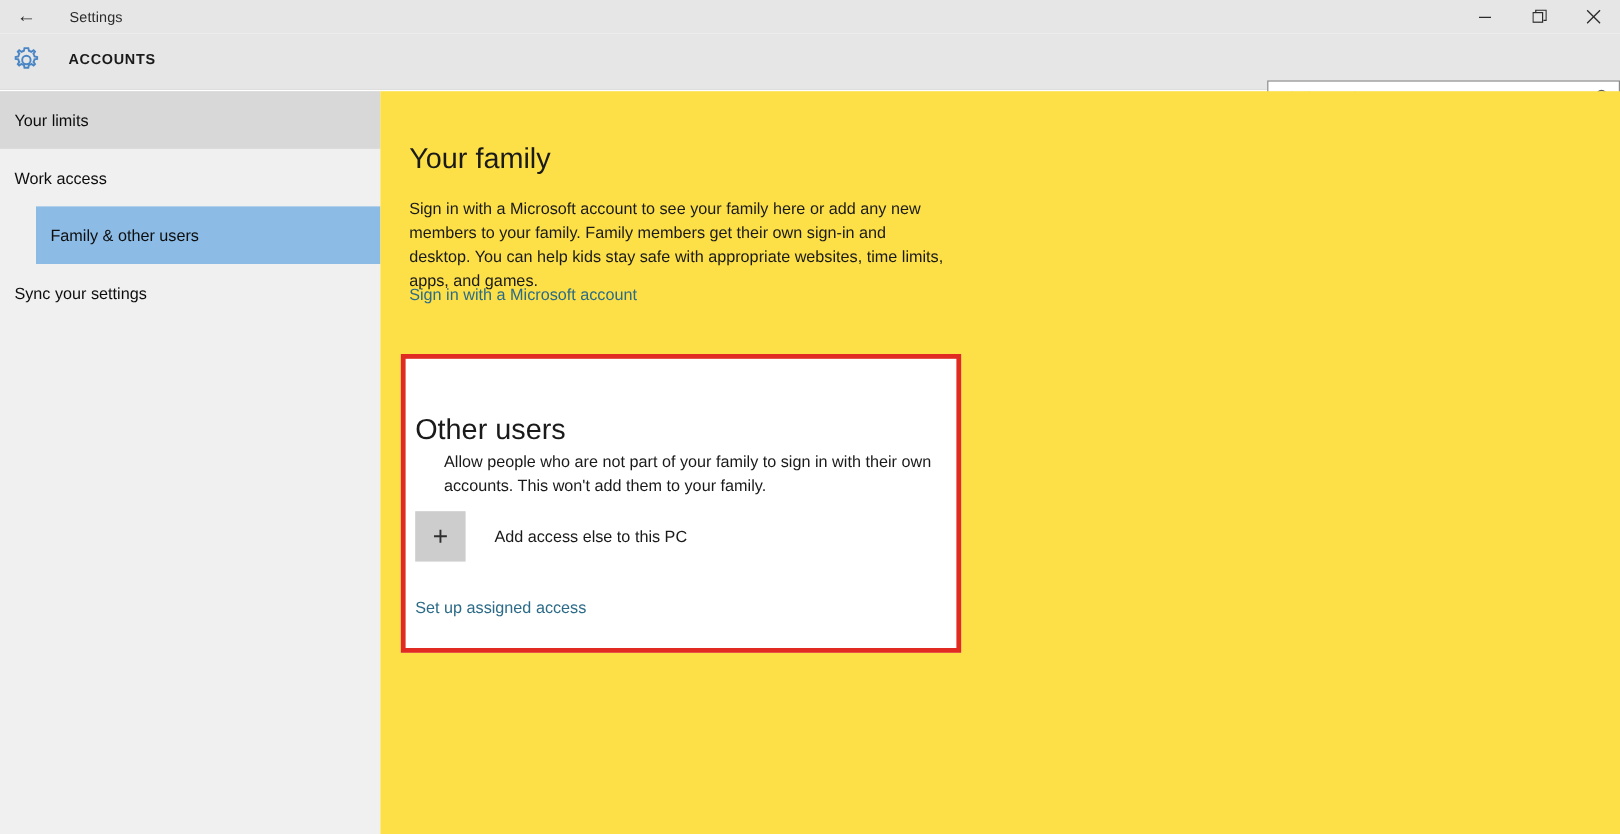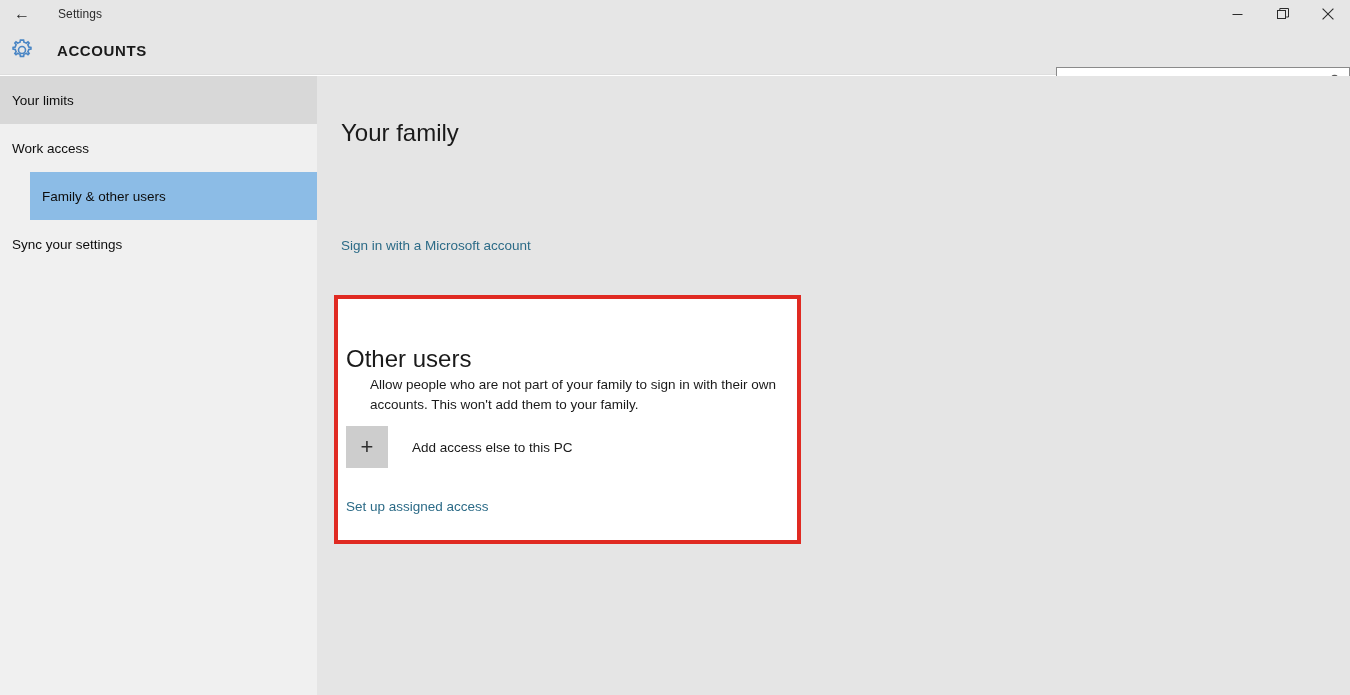--- a/index.html
+++ b/index.html
@@ -82,21 +82,21 @@
     box-sizing: border-box;
   }
   .gear-icon {
     position: absolute;
     left: 9px; top: 9px;
     width: 26px; height: 26px;
   }
   .category-title {
     position: absolute;
     left: 57px; top: 14px;
-    font-size: 15px;
+    font-size: 12px;
     font-weight: 600;
     letter-spacing: 0.6px;
     color: #1a1a1a;
   }
   .search-wrap {
     position: absolute;
     left: 1056px;
     top: 39px;
     width: 294px;
     height: 28px;
@@ -148,21 +148,21 @@
   }
   .nav-item.hover { background: #d8d8d8; }
   .nav-item.selected { background: #8cbce6; margin-left: 30px; }
 
   
   .content {
     position: absolute;
     left: 317px; top: 76px;
     width: 1033px;
     height: 619px;
-    background: #e5e5e5;
+    background: #fde047;
   }
   .section-heading {
     position: absolute;
     font-size: 24px;
     font-weight: 400;
     color: #1a1a1a;
   }
   #family-heading { left: 24px; top: 27px; }
 
   .body-text {
@@ -302,20 +302,21 @@
     </div>
     <div class="nav-item">
       <span>Sync your settings</span>
     </div>
   </nav>
 
   <main class="content">
 
     <h1 class="section-heading" id="family-heading">Your family</h1>
 
+    <p class="body-text" id="family-desc">Sign in with a Microsoft account to see your family here or add any new members to your family. Family members get their own sign-in and desktop. You can help kids stay safe with appropriate websites, time limits, apps, and games.</p>
 
     <a class="link" id="msa-link">Sign in with a Microsoft account</a>
 
     <section class="other-users">
 
       <h2 class="section-heading" id="other-users-heading">Other users</h2>
 
       <p class="body-text" id="other-users-desc">Allow people who are not part of your family to sign in with their own accounts. This won't add them to your family.</p>
 
       <div class="add-row">

